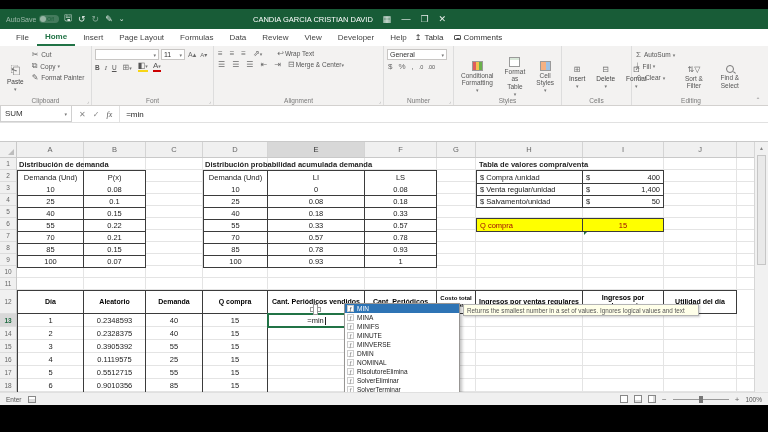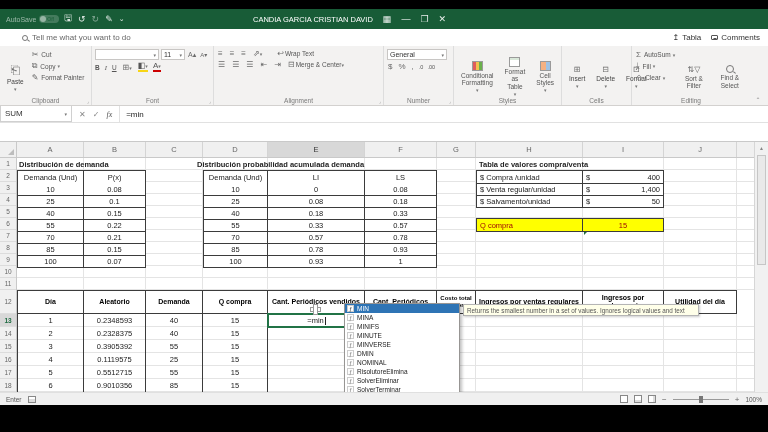--- a/index.html
+++ b/index.html
@@ -194,24 +194,32 @@
     <div class="tb-right">
       <span>CANDIA GARCIA CRISTIAN DAVID</span>
       <span class="winbtn">▦</span>
       <span class="winbtn">—</span>
       <span class="winbtn">❐</span>
       <span class="winbtn">✕</span>
     </div>
   </div>
 
   <div id="ribbon-tabs">
-    <div class="tellme">
-      <span class="mag"></span>
-      <span>Tell me what you want to do</span>
-    </div>
+    <div id="rtabs">
+        <div class="rtab">File</div>
+        <div class="rtab">Home</div>
+        <div class="rtab">Insert</div>
+        <div class="rtab">Page Layout</div>
+        <div class="rtab">Formulas</div>
+        <div class="rtab">Data</div>
+        <div class="rtab">Review</div>
+        <div class="rtab">View</div>
+        <div class="rtab">Developer</div>
+        <div class="rtab">Help</div>
+      </div>
     <div class="rt-right">
       <span class="share-btn">
           <span>↥</span>
           <span>Tabla</span>
         </span>
       <span class="comments-btn">
           <span class="bubble"></span>
           <span>Comments</span>
         </span>
     </div>
@@ -481,21 +489,21 @@
               <div class="xc">85</div>
               <div class="xc">0.15</div>
             </div>
             <div class="xrow">
               <div class="xc">100</div>
               <div class="xc">0.07</div>
             </div>
           </div>
       </div>
 
-      <div class="sheet-title" style="left:180px;top:2px">Distribución probabilidad acumulada demanda</div>
+      <div class="sheet-title" style="left:188px;top:2px">Distribución probabilidad acumulada demanda</div>
       <div class="xtable t2" style="left:186px;top:12px;width:234px">
         <div class="xrow">
             <div class="xc hdr">Demanda (Und)</div>
             <div class="xc hdr">LI</div>
             <div class="xc hdr">LS</div>
           </div>
         <div>
             <div class="xrow">
               <div class="xc">10</div>
               <div class="xc">0</div>

